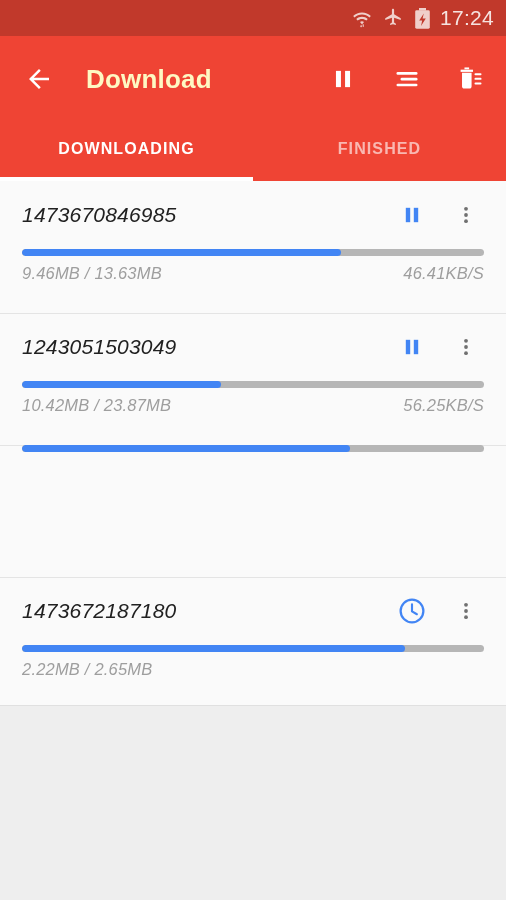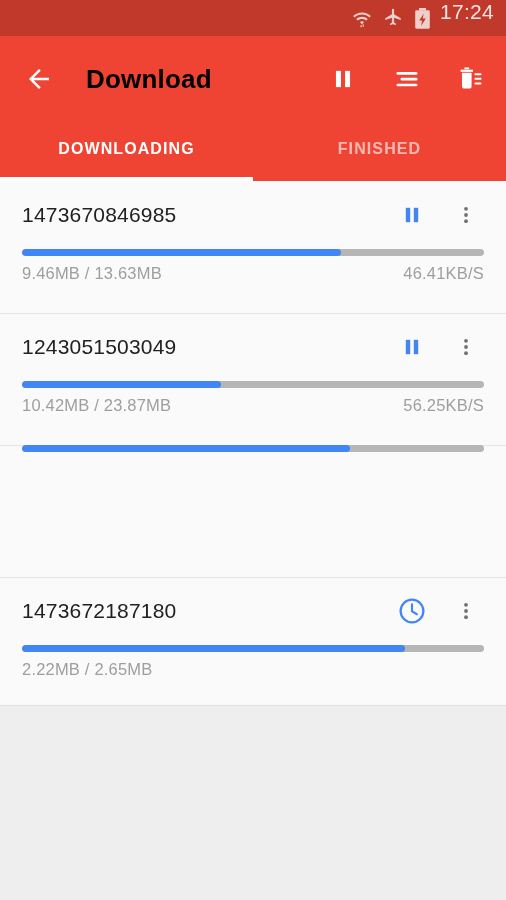--- a/index.html
+++ b/index.html
@@ -20,20 +20,21 @@
     height: 900px;
     background: #eeeeee;
     overflow: hidden;
   }
 
   
   .status-bar {
     height: 36px;
     background: #c1392b;
     display: flex;
+    align-items: center;
     justify-content: flex-end;
     padding-right: 12px;
     box-sizing: border-box;
   }
   .status-icons {
     display: flex;
     align-items: center;
     gap: 11px;
   }
   .status-icon {
@@ -65,21 +66,21 @@
   .back-btn {
     width: 34px;
     height: 34px;
     display: flex;
     align-items: center;
     justify-content: center;
     cursor: pointer;
     flex: 0 0 auto;
   }
   .appbar-title {
-    color: #000000;
+    color: #fef9c3;
     font-size: 26px;
     font-weight: bold;
     margin-left: 30px;
     letter-spacing: 0.2px;
     white-space: nowrap;
   }
   .appbar-actions {
     margin-left: auto;
     display: flex;
     align-items: center;
@@ -131,20 +132,21 @@
   .list {
     background: #fafafa;
   }
   .dl-item {
     position: relative;
     background: #fafafa;
     padding: 0 22px;
     box-sizing: border-box;
     height: 132px;
     cursor: pointer;
+    font-style: italic;
   }
   .dl-item:last-child {
     height: 128px;
   }
   .dl-item + .dl-item::before {
     content: "";
     position: absolute;
     left: 0;
     right: 0;
     top: 0;

